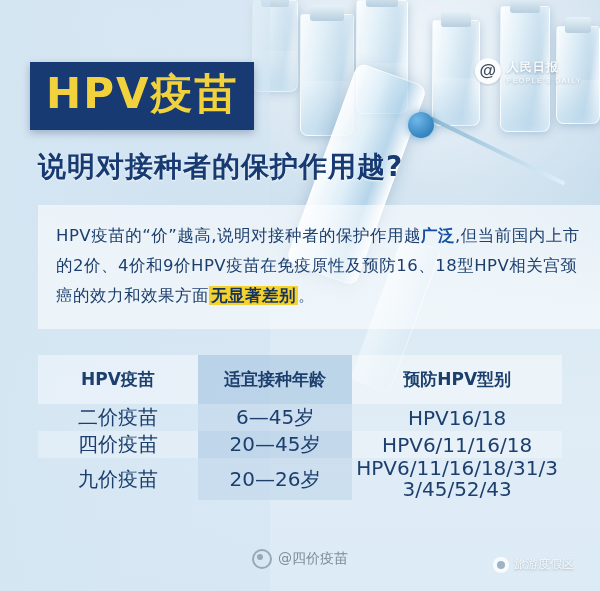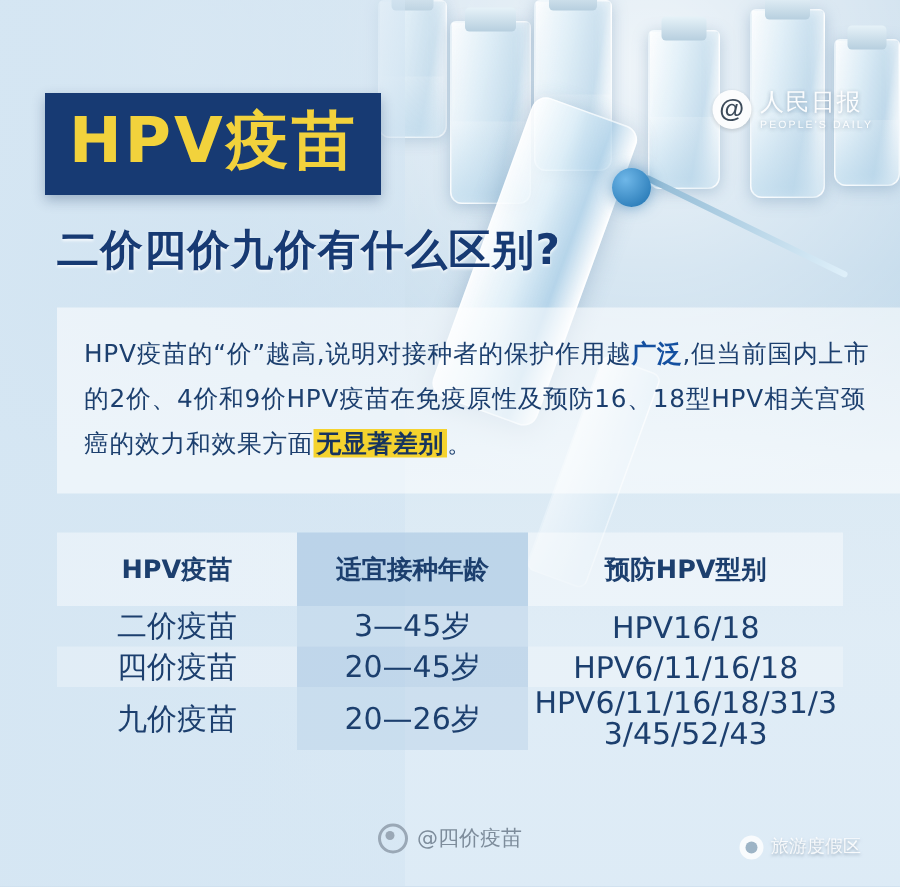--- a/index.html
+++ b/index.html
@@ -144,21 +144,21 @@
     font-size: 17px;
     line-height: 26px;
     text-align: center;
     font-weight: bold;
     box-shadow: 0 1px 3px rgba(0,0,0,0.18);
   }
   .pd-text {
     color: #ffffff;
     text-shadow: 0 1px 3px rgba(60,90,120,0.5);
   }
-  .pd-cn { font-size: 16px; font-weight: normal; letter-spacing: 1px; }
+  .pd-cn { font-size: 12px; font-weight: bold; letter-spacing: 1px; }
   .pd-en { font-size: 7px; letter-spacing: 1.4px; margin-top: 1px; }
 
   
   .title-main {
     position: absolute;
     left: 30px;
     top: 62px;
     background: #173a73;
     color: #f2d23c;
     font-size: 42px;
@@ -327,36 +327,36 @@
 
   <div class="pd-logo">
     <div class="pd-mark">@</div>
     <div class="pd-text">
       <div class="pd-cn">人民日报</div>
       <div class="pd-en">PEOPLE'S DAILY</div>
     </div>
   </div>
 
   <div class="title-main">HPV疫苗</div>
-  <div class="title-sub">二价四价九价有什么区别?</div>
+  <div class="title-sub">说明对接种者的保护作用越?</div>
 
   <div class="para-card"><span>HPV疫苗的“价”越高,说明对接种者的保护作用越</span><span class="hl-blue">广泛</span><span>,但当前国内上市的2价、4价和9价HPV疫苗在免疫原性及预防16、18型HPV相关宫颈癌的效力和效果方面</span><span class="hl-mark">无显著差别</span><span>。</span></div>
 
   <table class="table">
     <thead>
       <tr class="head-row">
         <th class="col-a">HPV疫苗</th>
         <th class="col-b shade-col">适宜接种年龄</th>
         <th class="col-c">预防HPV型别</th>
       </tr>
     </thead>
     <tbody>
       <tr>
         <td class="col-a">二价疫苗</td>
-        <td class="col-b shade-col">3—45岁</td>
+        <td class="col-b shade-col">6—45岁</td>
         <td class="col-c">HPV16/18</td>
       </tr>
       <tr class="row-alt">
         <td class="col-a">四价疫苗</td>
         <td class="col-b shade-col">20—45岁</td>
         <td class="col-c">HPV6/11/16/18</td>
       </tr>
       <tr>
         <td class="col-a">九价疫苗</td>
         <td class="col-b shade-col">20—26岁</td>

